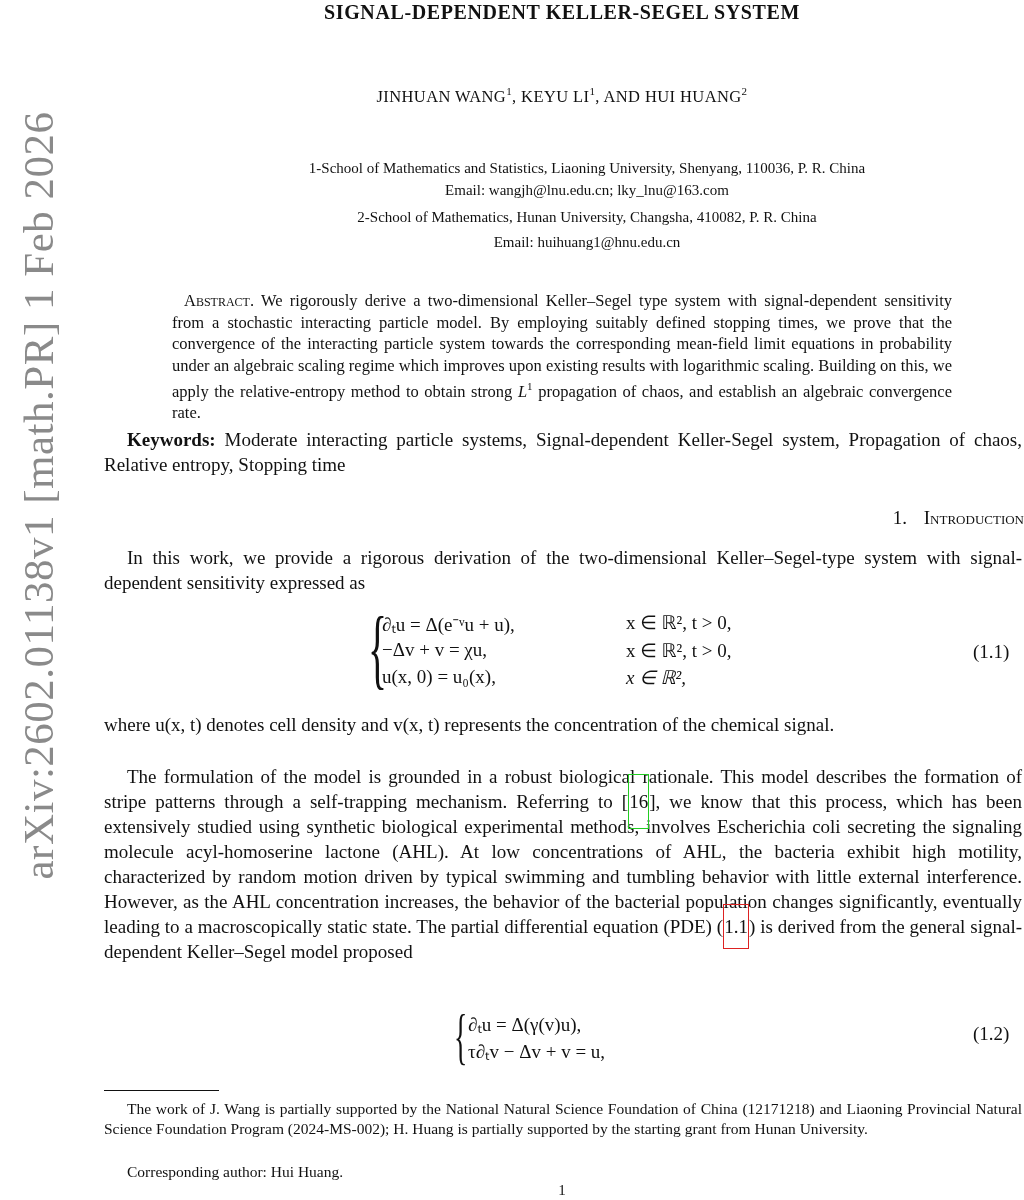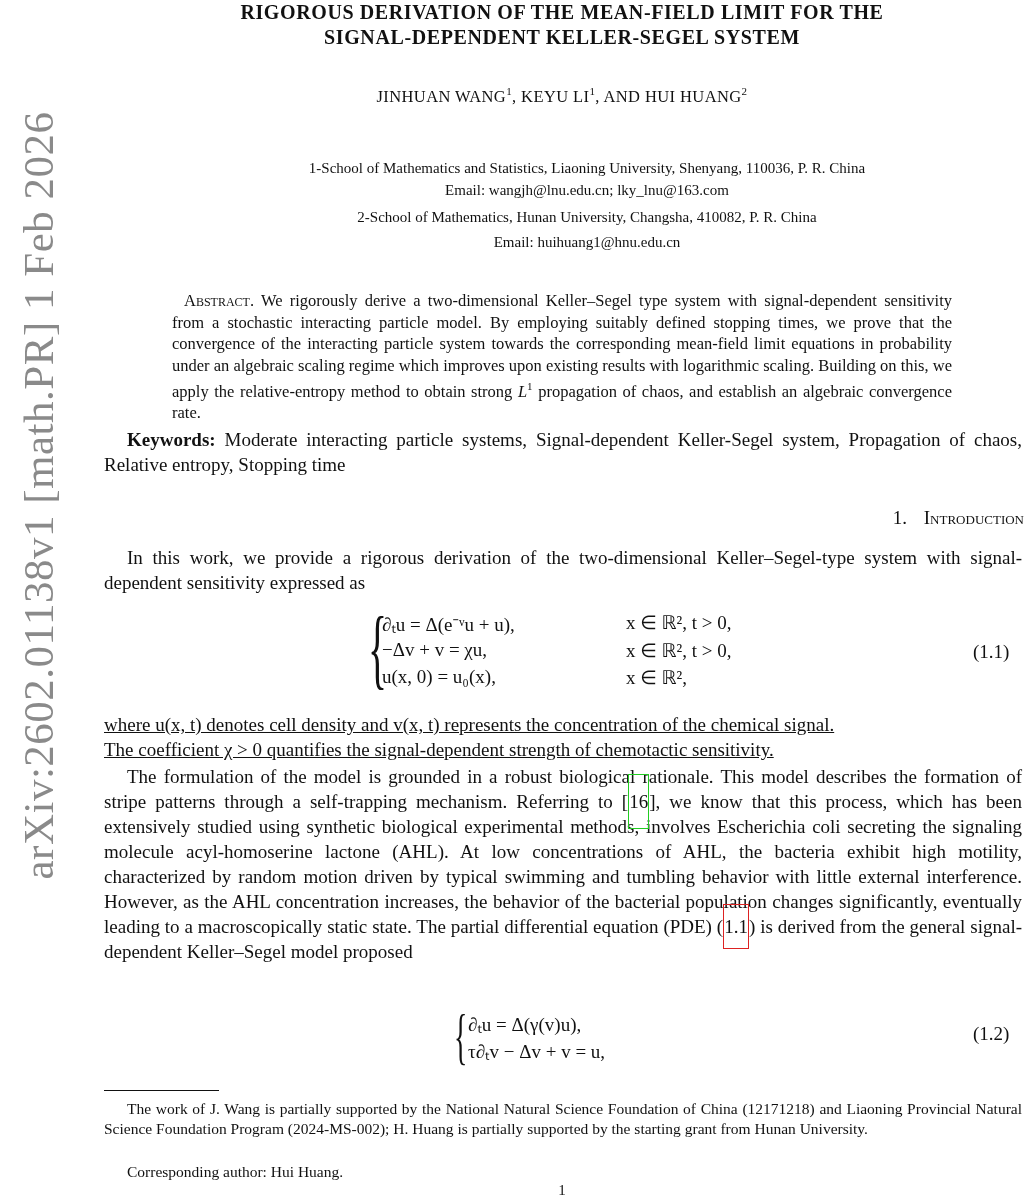--- a/index.html
+++ b/index.html
@@ -68,21 +68,20 @@
     font-family: "Liberation Serif", serif; font-size: 15px; }
 </style>
 </head>
 <body>
 
 <div id="arxiv-stamp">
   <span>arXiv:2602.01138v1  [math.PR]  1 Feb 2026</span>
 </div>
 
 <div class="title">
-  <div>RIGOROUS DERIVATION OF THE MEAN-FIELD LIMIT FOR THE</div>
   <div>SIGNAL-DEPENDENT KELLER-SEGEL SYSTEM</div>
 </div>
 
 <div class="authors">
   <span>JINHUAN WANG</span><sup>1</sup><span>, </span><span>KEYU LI</span><sup>1</sup><span>, AND </span><span>HUI HUANG</span><sup>2</sup>
 </div>
 
 <div class="affil" style="top:160px;">1-School of Mathematics and Statistics, Liaoning University, Shenyang, 110036, P. R. China</div>
 <div class="affil" style="top:182px;">Email: wangjh@lnu.edu.cn; lky_lnu@163.com</div>
 <div class="affil" style="top:209px;">2-School of Mathematics, Hunan University, Changsha, 410082, P. R. China</div>
@@ -103,27 +102,26 @@
 
 <div class="body-text indent" style="top:545px;">In this work, we provide a rigorous derivation of the two-dimensional Keller–Segel-type system with signal-dependent sensitivity expressed as</div>
 
 <div class="eq" style="left:368px; top:605px; width:420px; height:90px;">
   <div class="brace">{</div>
   <div class="row" style="left:14px; top:6px;">∂ₜu = Δ(e⁻ᵛu + u),</div>
   <div class="row" style="left:258px; top:6px;">x ∈ ℝ², t &gt; 0,</div>
   <div class="row" style="left:14px; top:34px;">−Δv + v = χu,</div>
   <div class="row" style="left:258px; top:34px;">x ∈ ℝ², t &gt; 0,</div>
   <div class="row" style="left:14px; top:61px;">u(x, 0) = u₀(x),</div>
-  <div class="row" style="left:258px; top:61px;">x ∈ ℝ²,</div>
+  <div class="row" style="left:258px; top:61px;font-style:italic;">x ∈ ℝ²,</div>
 </div>
 <div class="eq-num" style="left:973px; top:641px;">(1.1)</div>
 
-<div class="body-text" style="top:712px;text-decoration:underline;">
+<div class="body-text" style="top:712px;">
   <div>where u(x, t) denotes cell density and v(x, t) represents the concentration of the chemical signal.</div>
-  <div>The coefficient χ &gt; 0 quantifies the signal-dependent strength of chemotactic sensitivity.</div>
 </div>
 
 <div class="body-text indent" style="top:764px;">
   <span>The formulation of the model is grounded in a robust biological rationale. This model describes the formation of stripe patterns through a self-trapping mechanism. Referring to [</span><a class="cite-green">16</a><span>], we know that this process, which has been extensively studied using synthetic biological experimental methods, involves Escherichia coli secreting the signaling molecule acyl-homoserine lactone (AHL). At low concentrations of AHL, the bacteria exhibit high motility, characterized by random motion driven by typical swimming and tumbling behavior with little external interference. However, as the AHL concentration increases, the behavior of the bacterial population changes significantly, eventually leading to a macroscopically static state. The partial differential equation (PDE) (</span><a class="cite-red">1.1</a><span>) is derived from the general signal-dependent Keller–Segel model proposed</span>
 </div>
 
 <div class="eq" style="left:454px; top:1005px; width:300px; height:64px;">
   <div class="brace" style="font-size:62px;">{</div>
   <div class="row" style="left:14px; top:6px;">∂ₜu = Δ(γ(v)u),</div>
   <div class="row" style="left:14px; top:33px;">τ∂ₜv − Δv + v = u,</div>

